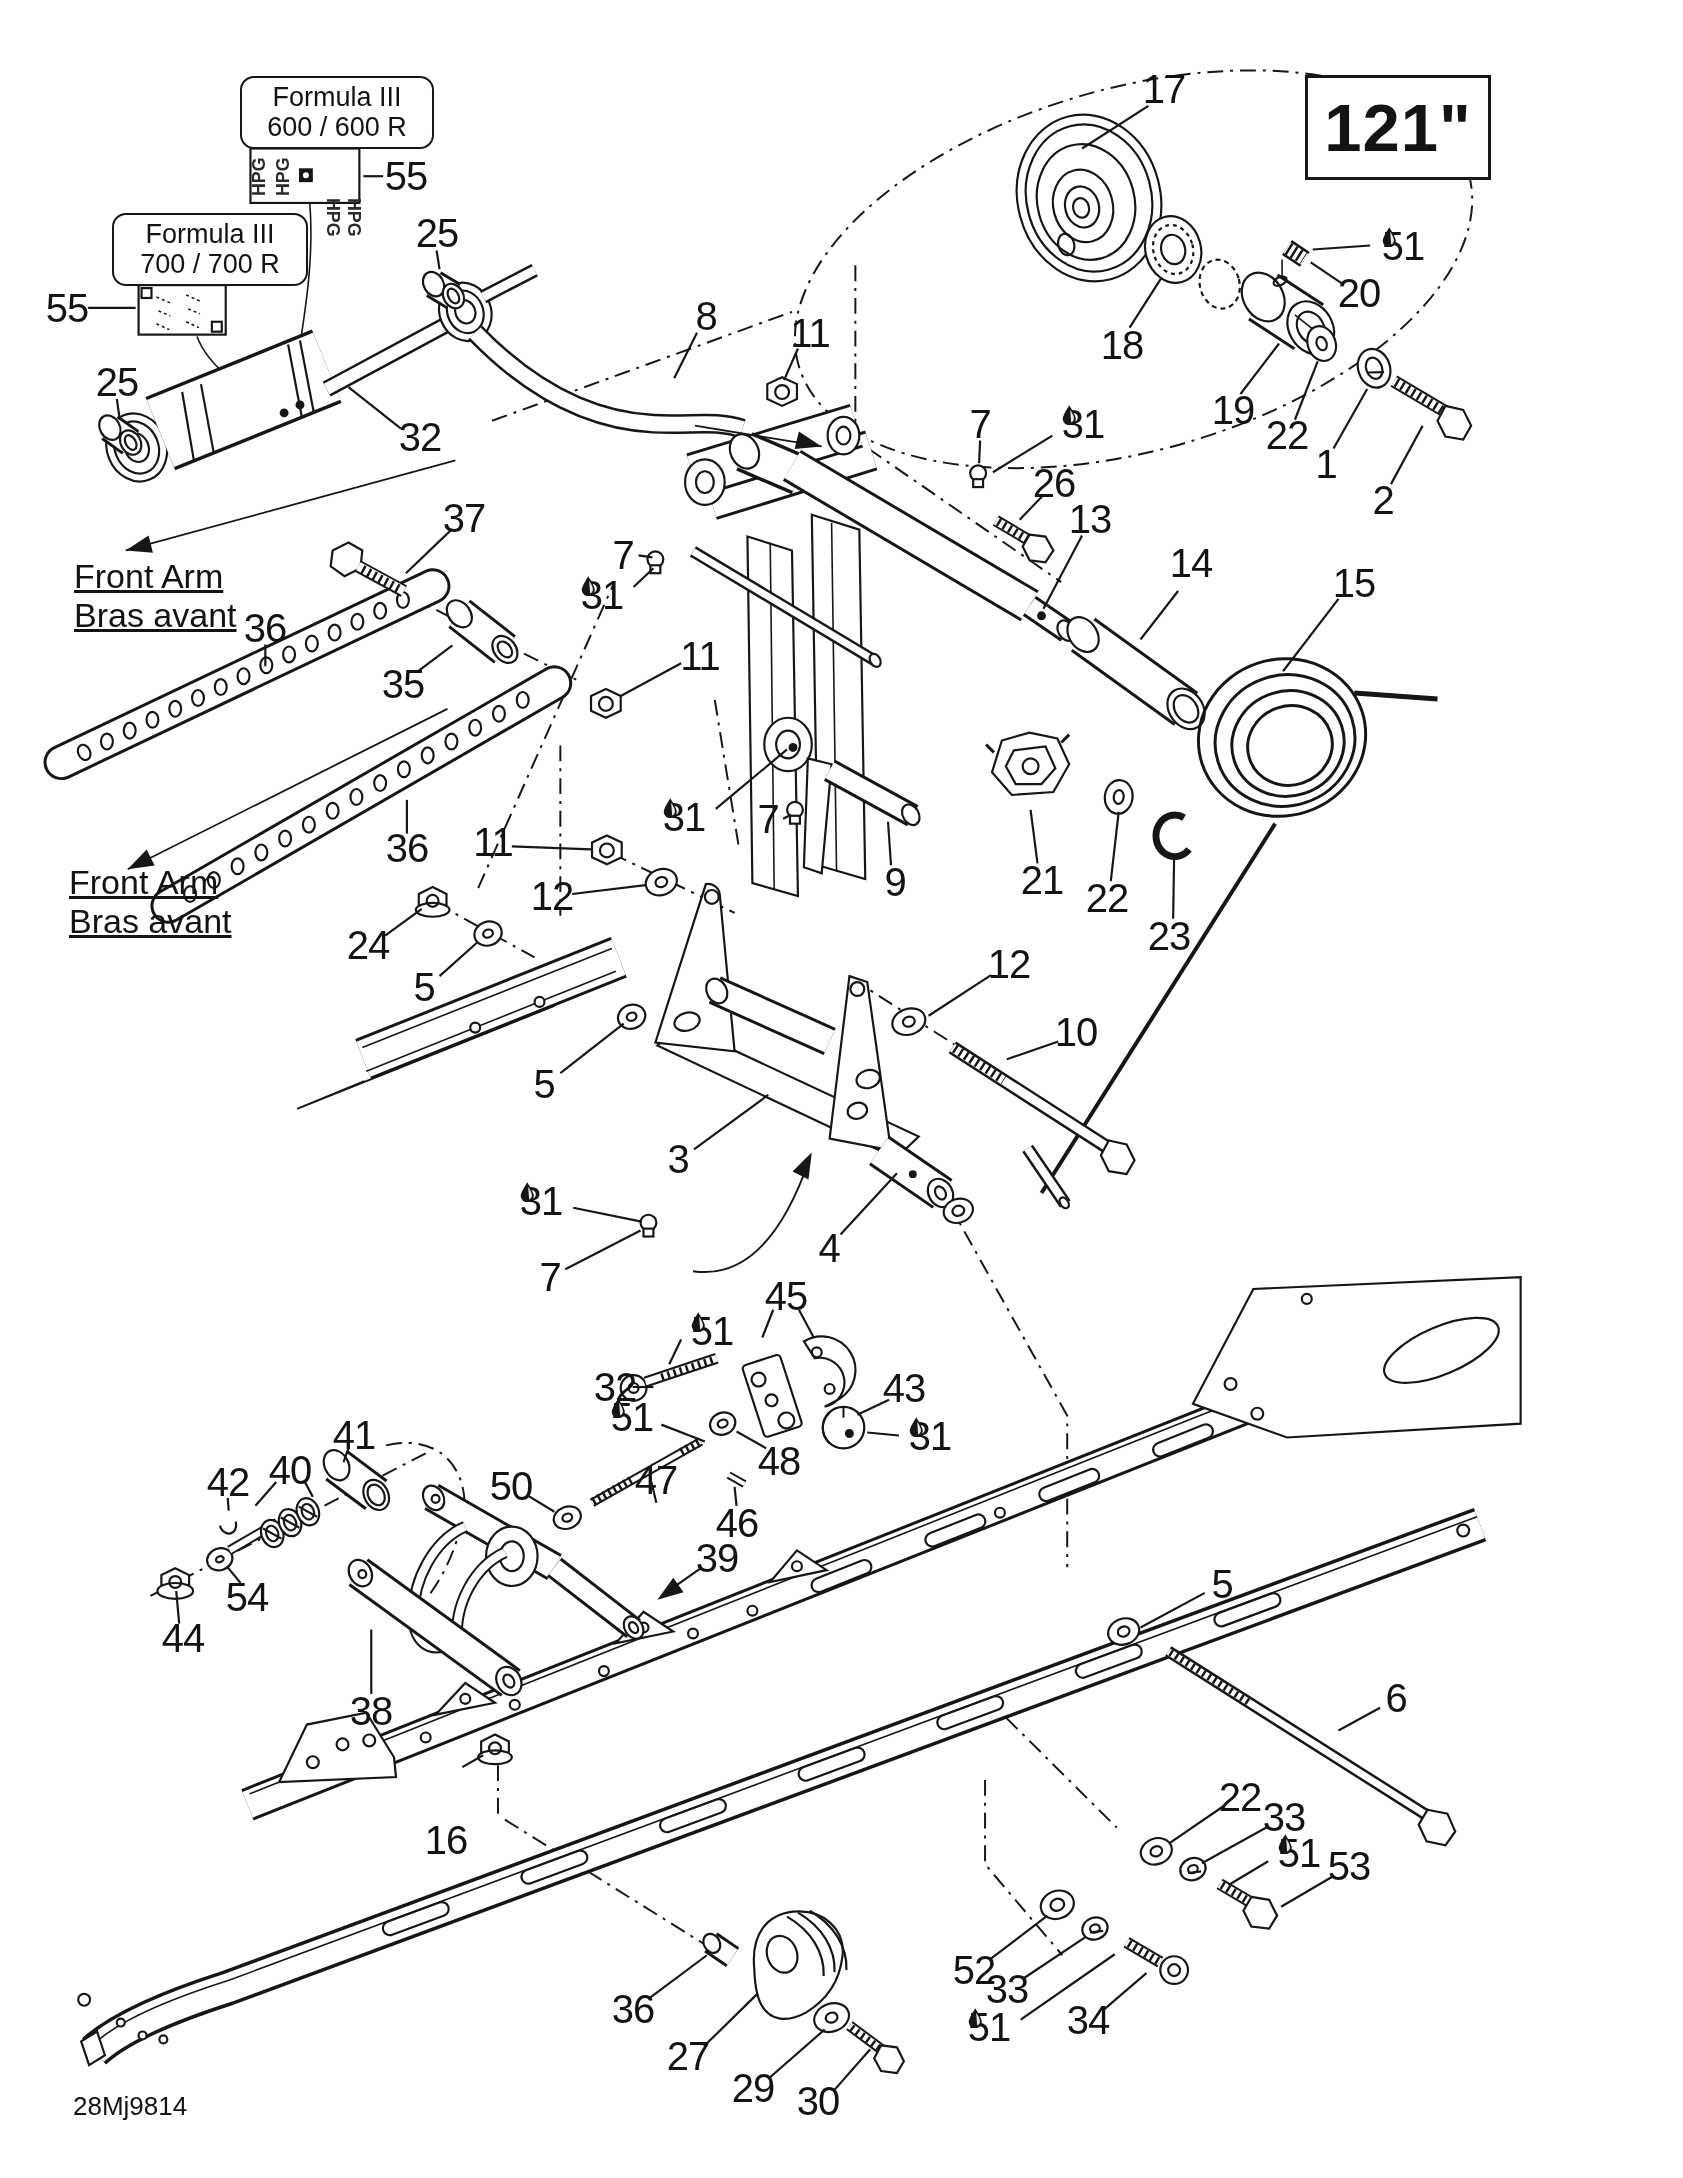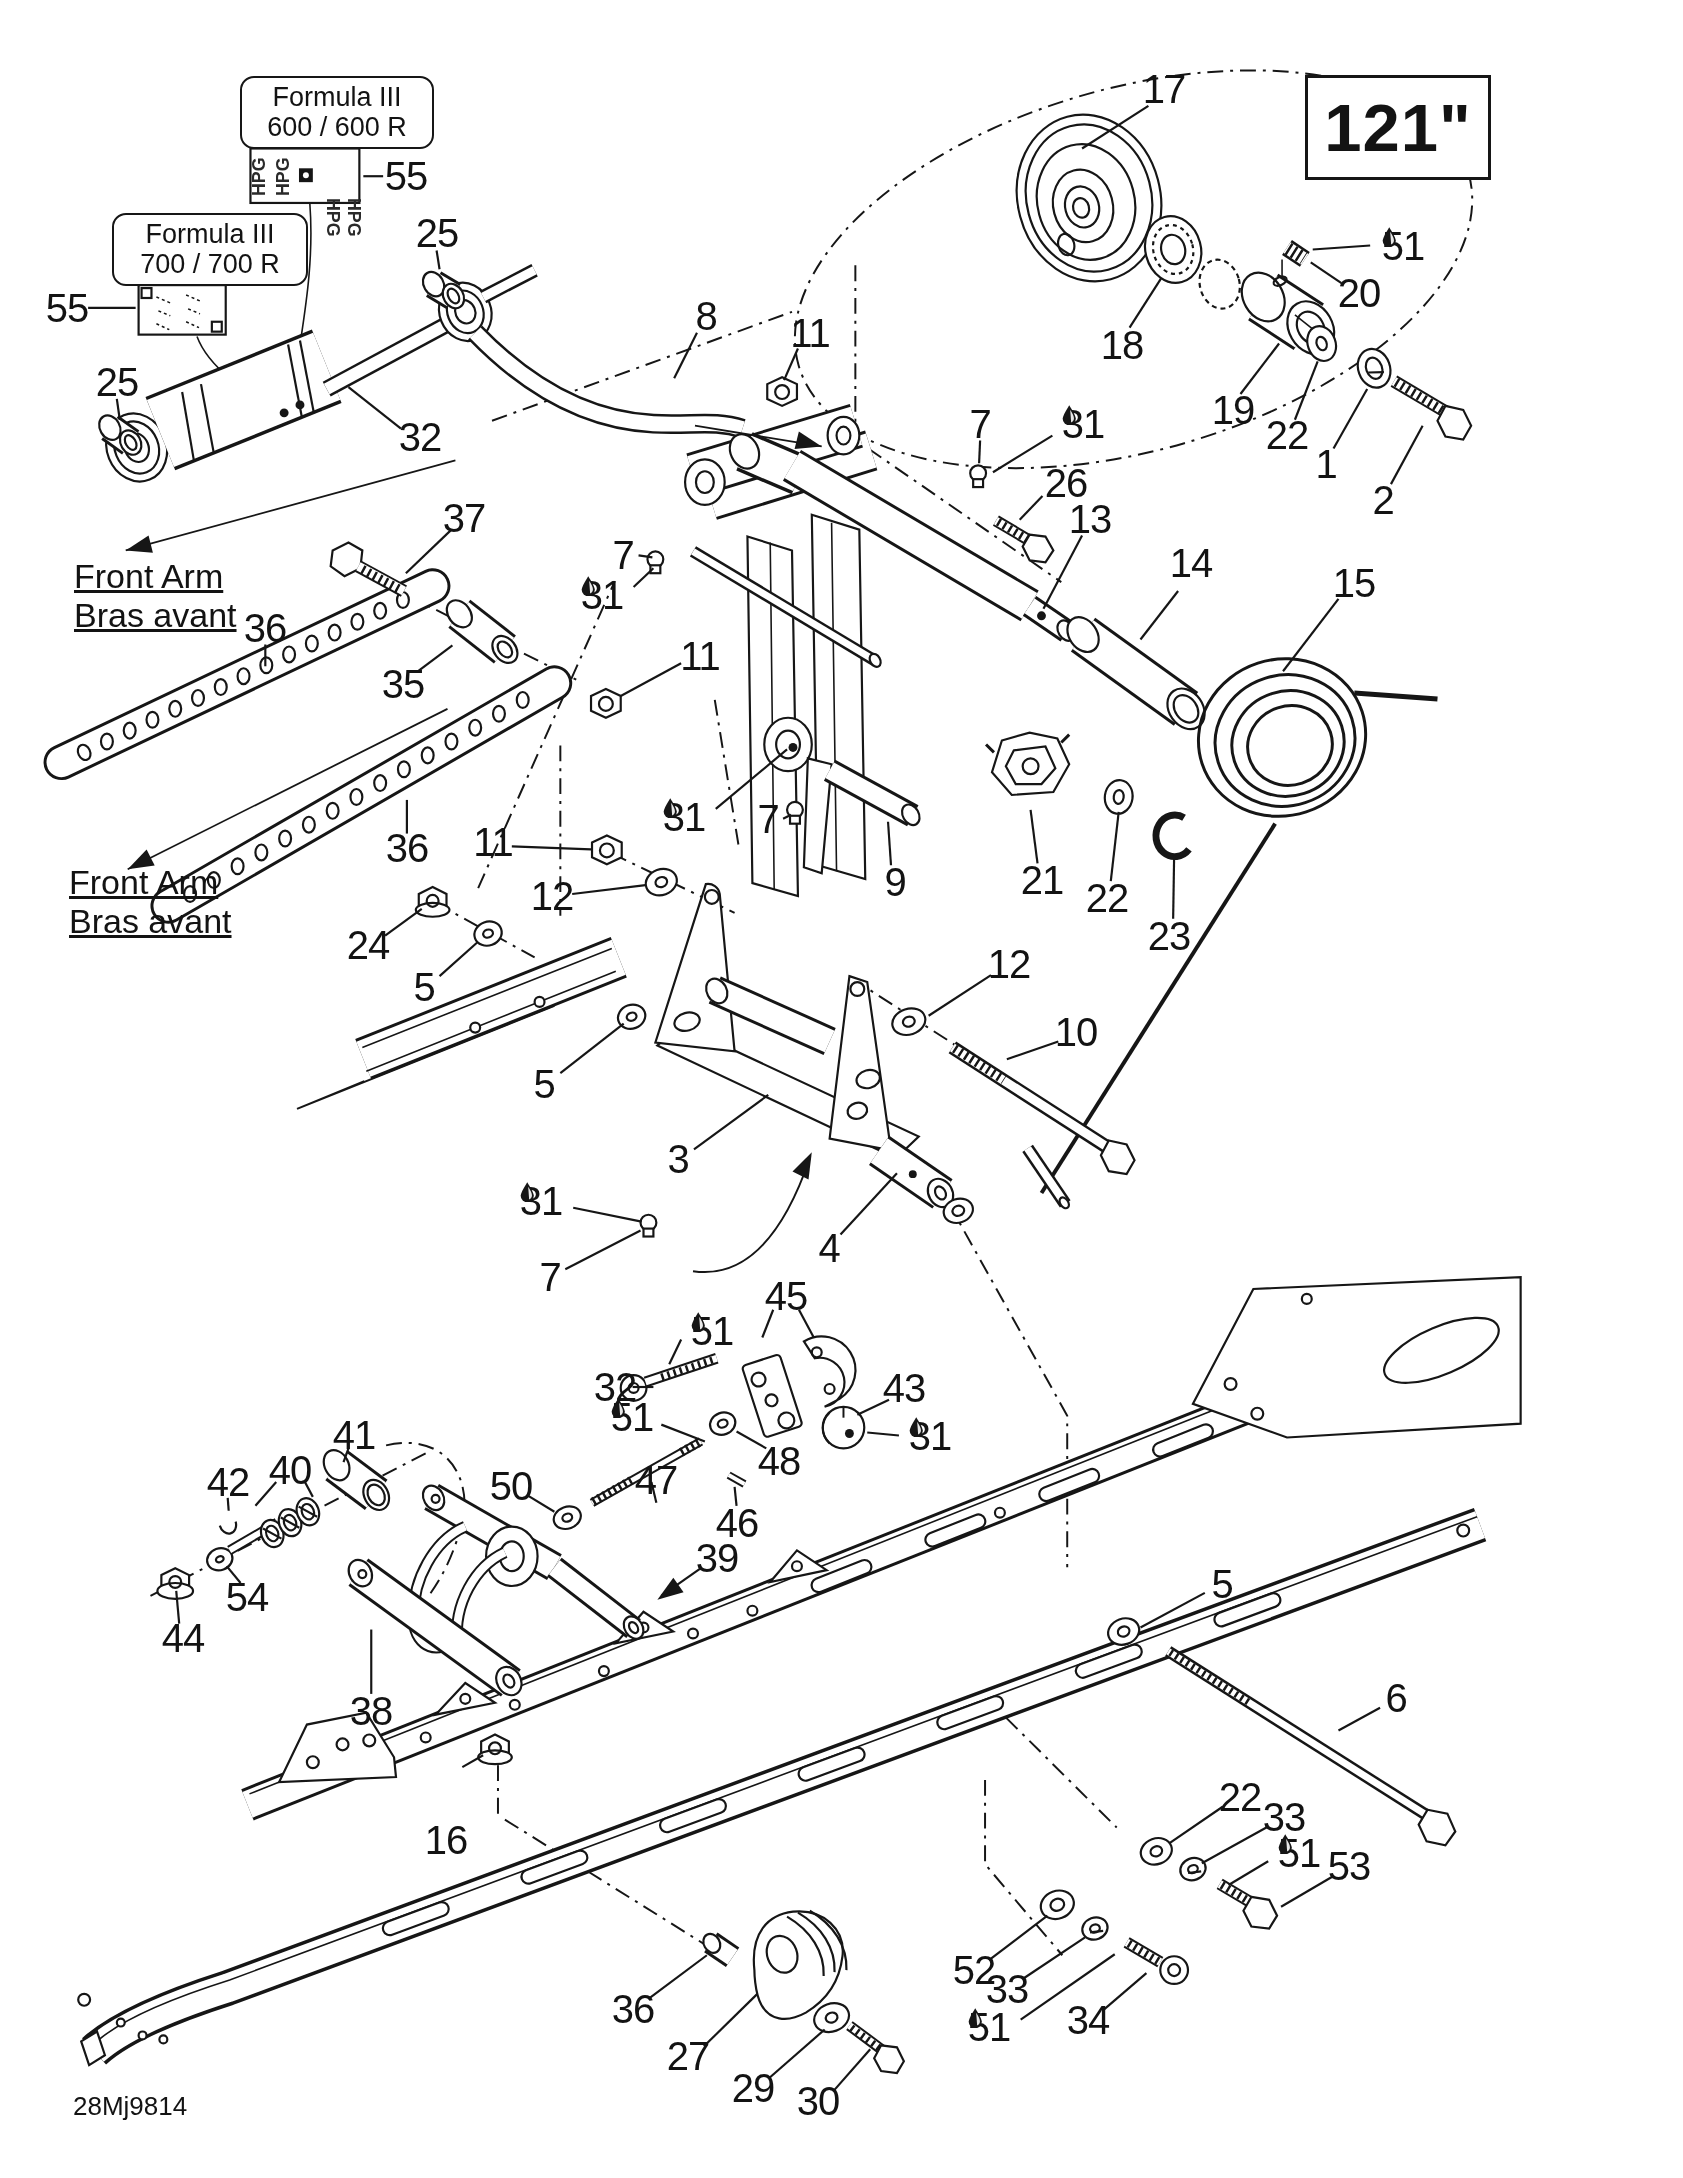--- a/index.html
+++ b/index.html
@@ -726,21 +726,21 @@
       <div class="callout" style="left: 980px; top: 424px;">
         <span>7</span>
       </div>
       <div class="callout" style="left: 1083px; top: 424px;">
         <svg width="15" height="21" viewBox="0 0 16 22" style="display:block">
      <path d="M8 1 C8 1 1 12 1 15.5 a7 7 0 0 0 14 0 C15 12 8 1 8 1 Z" fill="#161616"></path>
      <path d="M9 6 C11 9 13 12.5 13 15 a5 5 0 0 1 -3 4.6" fill="#fff" opacity="0.9"></path>
    </svg>
         <span>31</span>
       </div>
-      <div class="callout" style="left: 1054px; top: 483px; margin-left: 12px;">
+      <div class="callout" style="left: 1054px; top: 483px;">
         <span>26</span>
       </div>
       <div class="callout" style="left: 1090px; top: 519px;">
         <span>13</span>
       </div>
       <div class="callout" style="left: 1191px; top: 563px; justify-content: flex-end;">
         <span>14</span>
       </div>
       <div class="callout" style="left: 1354px; top: 583px;">
         <span>15</span>

